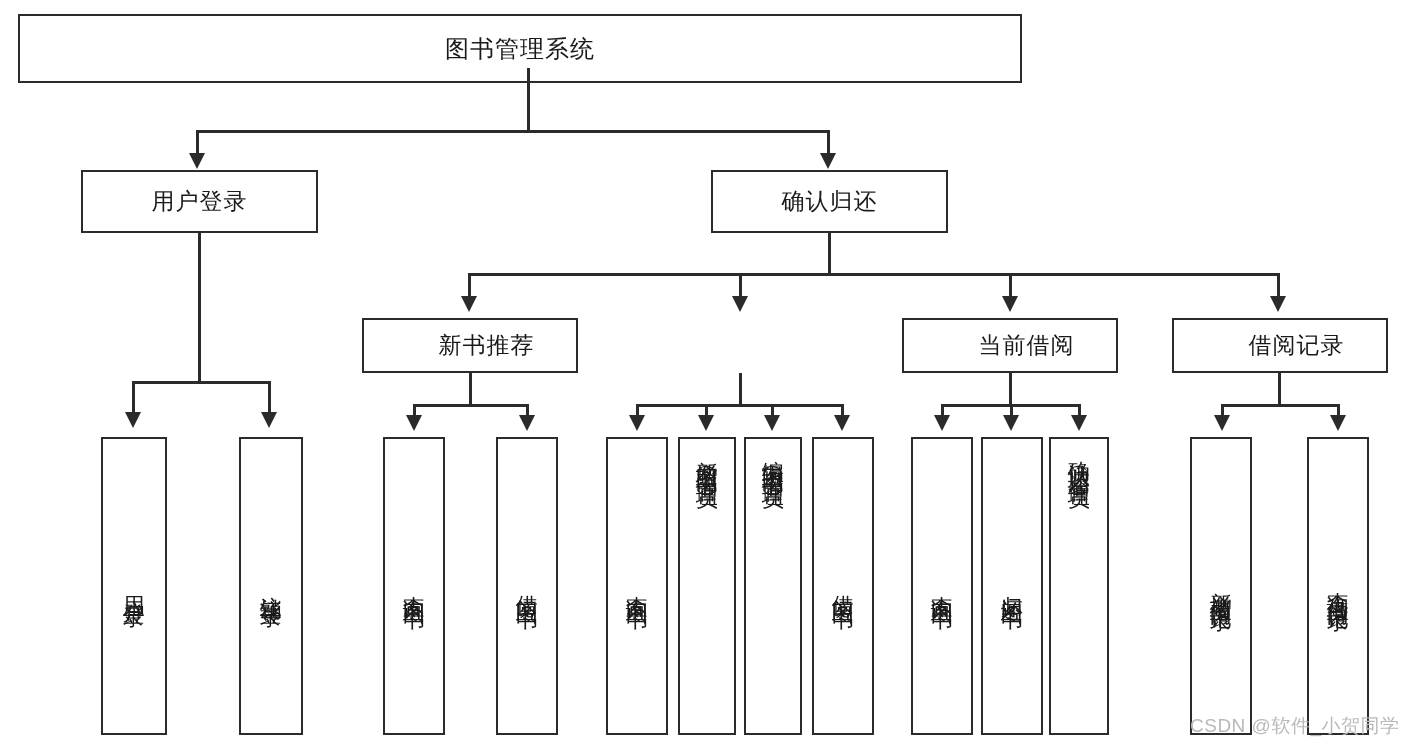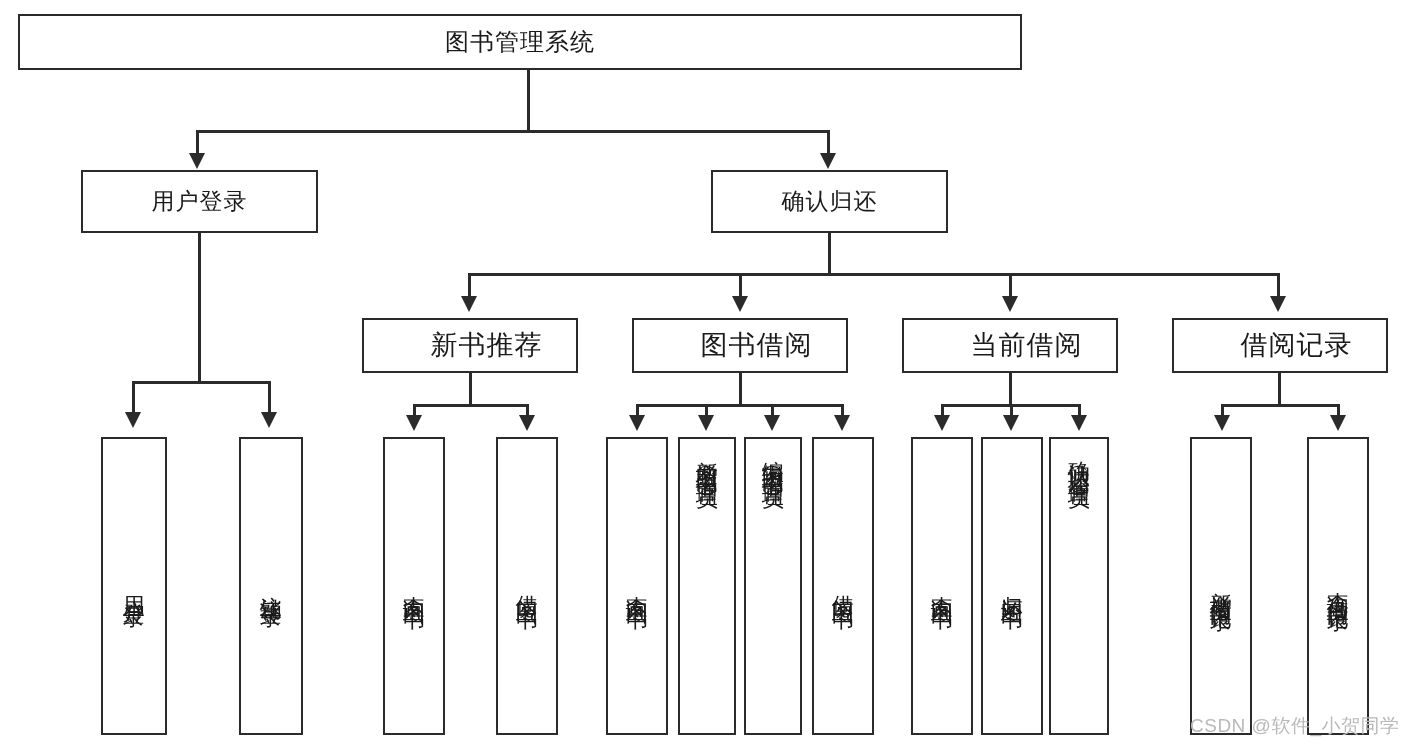--- a/index.html
+++ b/index.html
@@ -30,21 +30,21 @@
   }
   .node .label {
     font-size: 23px;
     line-height: 1.15;
     letter-spacing: 1px;
     white-space: nowrap;
     text-align: center;
   }
   .node.root .label { font-size: 24px; }
   .node.lvl2 .label { font-size: 23px; }
-  .node.lvl3 .label { font-size: 27px; margin-left: 33px; }
+  .node.lvl3 .label { font-size: 23px; margin-left: 33px; }
 
   
   .node.leaf {
     align-items: flex-start;
     justify-content: center;
     padding-top: 4px;
   }
   .node.leaf .label {
     writing-mode: vertical-rl;
     text-orientation: upright;
@@ -85,21 +85,21 @@
     color: #b9b9b9;
     white-space: nowrap;
     letter-spacing: 0.5px;
   }
 </style>
 </head>
 <body>
 
 <div id="canvas">
 
-  <div class="node root" style="left:18px; top:14px; width:1004px; height:56px;">
+  <div class="node root" style="left:18px; top:14px; width:1004px; height:69px;">
     <span class="label">图书管理系统</span>
   </div>
 
   <div class="vline" style="left:527px; top:68px; width:3px; height:62px;"></div>
 
   <div class="hline" style="left:196px; top:130px; width:634px;"></div>
 
   <div class="vline" style="left:196px; top:130px; width:3px; height:25px;"></div>
   <div class="arrow" style="left:189px; top:153px;"></div>
   <div class="vline" style="left:827px; top:130px; width:3px; height:25px;"></div>
@@ -127,23 +127,20 @@
   <div class="vline" style="left:739px; top:273px; width:3px; height:25px;"></div>
   <div class="arrow" style="left:732px; top:296px;"></div>
   <div class="vline" style="left:1009px; top:273px; width:3px; height:25px;"></div>
   <div class="arrow" style="left:1002px; top:296px;"></div>
   <div class="vline" style="left:1277px; top:273px; width:3px; height:25px;"></div>
   <div class="arrow" style="left:1270px; top:296px;"></div>
 
   <div class="node lvl3" style="left:362px; top:318px; width:216px; height:55px;">
     <span class="label">新书推荐</span>
   </div>
-  <div class="node lvl3" style="left:632px; top:318px; width:216px; height:55px;">
-    <span class="label">图书借阅</span>
-  </div>
   <div class="node lvl3" style="left:1172px; top:318px; width:216px; height:55px;">
     <span class="label">借阅记录</span>
   </div>
   <div class="node lvl3" style="left:902px; top:318px; width:216px; height:55px;">
     <span class="label">当前借阅</span>
   </div>
 
   <div class="vline" style="left:469px; top:373px; width:3px; height:31px;"></div>
   <div class="hline" style="left:413px; top:404px; width:116px;"></div>
   <div class="vline" style="left:413px; top:404px; width:3px; height:14px;"></div>

